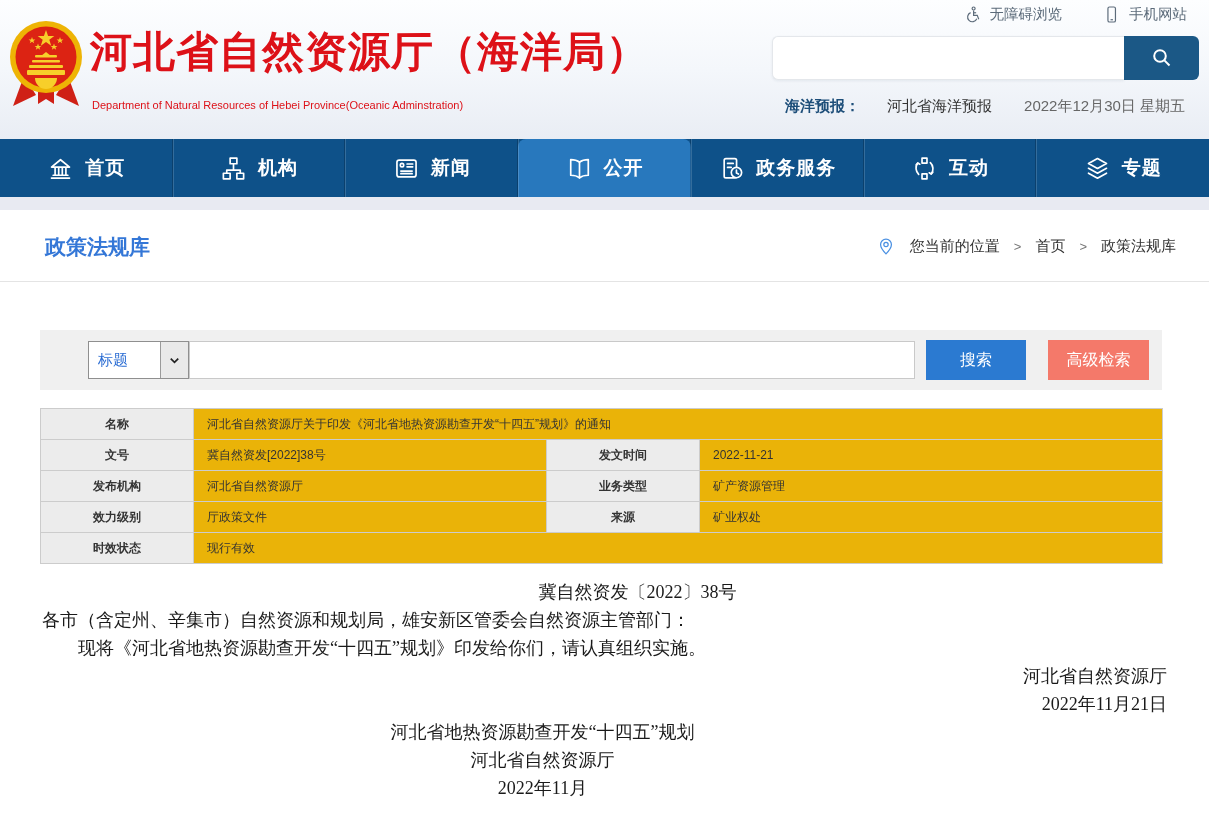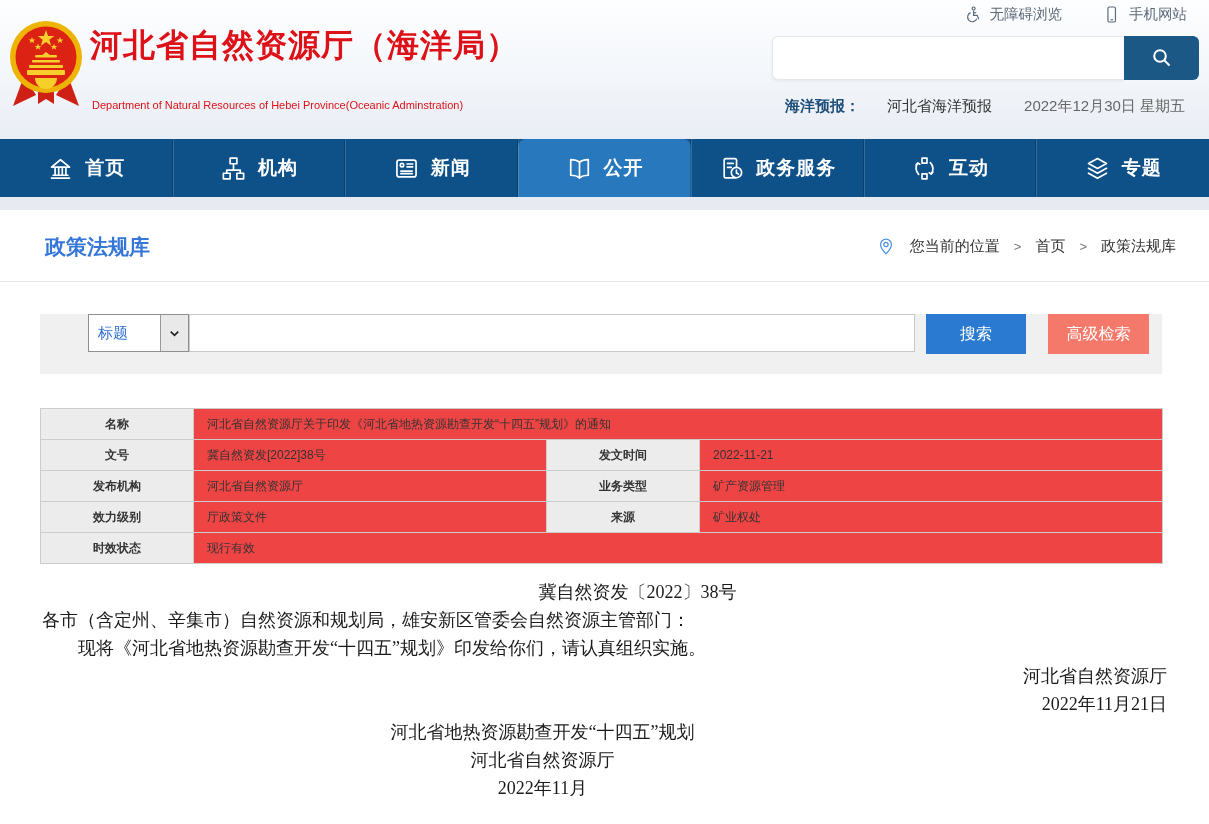--- a/index.html
+++ b/index.html
@@ -3,21 +3,21 @@
 <meta charset="utf-8">
 <style>
   html,body{margin:0;padding:0;background:#fff;}
   body{font-family:"Liberation Sans","DejaVu Sans",sans-serif;width:1209px;height:824px;overflow:hidden;}
   .page{position:relative;width:1209px;height:824px;background:#fff;}
 
   
   .header{position:absolute;left:0;top:0;width:1209px;height:139px;
     background:linear-gradient(180deg,#fdfeff 0%,#f4f7fb 50%,#e9edf4 100%);}
   .emblem{position:absolute;left:8px;top:16px;width:76px;height:94px;}
-  .site-title{position:absolute;left:90px;top:24px;font-size:32px;font-weight:bold;
+  .site-title{position:absolute;left:90px;top:24px;font-size:42px;font-weight:bold;
     color:var(--brand_red,#dd1118);letter-spacing:1px;white-space:nowrap;}
   .site-subtitle{position:absolute;left:92px;top:79px;font-size:11px;
     color:var(--brand_red,#dd1118);white-space:nowrap;margin-top:20px;}
   .top-links{position:absolute;top:5px;right:22px;display:flex;align-items:center;gap:8px;
     color:#5c6b7a;font-size:14.5px;}
   .top-link{display:flex;align-items:center;gap:8px;cursor:pointer;}
   .top-link + .top-link{margin-left:32px;}
   .top-link svg{width:19px;height:19px;stroke:#5c6b7a;fill:none;stroke-width:1.5;}
   .header-search{position:absolute;left:772px;top:36px;width:427px;height:44px;display:flex;}
   .header-search input{flex:1;border:1px solid #e4e7eb;border-right:none;border-radius:6px 0 0 6px;
@@ -52,39 +52,39 @@
     color:var(--section_title_blue,#3477d7);}
   .crumb{position:absolute;right:33px;top:26px;display:flex;align-items:center;gap:14px;
     font-size:15px;color:#333;}
   .crumb .sep{color:#777;font-size:13px;}
   .crumb .crumb-link{cursor:pointer;}
   .crumb svg{width:20px;height:20px;stroke:var(--pin_blue,#4a90e2);stroke-width:1.5;fill:none;}
 
   
   .content{position:absolute;left:0;top:282px;width:1209px;height:542px;background:#fff;}
 
-  .search-panel{position:absolute;left:40px;top:32px;width:1122px;height:60px;background:#f0f0f0;
-    display:flex;align-items:flex-start;box-sizing:border-box;}
+  .search-panel{position:absolute;left:40px;top:48px;width:1122px;height:60px;background:#f0f0f0;
+    display:flex;align-items:center;box-sizing:border-box;}
   .field-select{margin-left:48px;width:101px;height:38px;background:#fff;border:1px solid #8f8f8f;
     box-sizing:border-box;display:flex;align-items:stretch;cursor:pointer;}
   .field-select .val{flex:1;display:flex;align-items:center;padding-left:9px;
     color:#2a6cd3;font-size:15px;}
   .field-select .arrow{width:27px;background:#e9e9e9;border-left:1px solid #9a9a9a;
     display:flex;align-items:center;justify-content:center;}
   .field-select .arrow svg{width:15px;height:15px;stroke:#222;stroke-width:1.8;fill:none;}
   .search-input{width:726px;height:38px;border:1px solid #c9c9c9;background:#fff;outline:none;
     box-sizing:border-box;padding:0 10px;font-size:15px;}
   .btn{height:40px;border:none;color:#fff;font-size:16px;cursor:pointer;
     font-family:"Liberation Sans",sans-serif;}
   .btn-search{width:100px;margin-left:11px;background:var(--button_blue,#2b7ad1);}
   .btn-adv{width:101px;margin-left:22px;background:var(--button_salmon,#f4796a);}
 
   .doc-table{position:absolute;left:40px;top:126px;width:1122px;border-collapse:collapse;
     table-layout:fixed;font-size:12px;color:#333;}
-  .doc-table td{border:1px solid #cccccc;height:30px;padding:0 13px;background:#ef4444;
+  .doc-table td{border:1px solid #cccccc;height:30px;padding:0 13px;background:#eab308;
     overflow:hidden;white-space:nowrap;}
   .doc-table td.th{background:#ececec;font-weight:bold;text-align:center;padding:0;}
 
   .document{position:absolute;left:42px;right:42px;top:296px;
     font-family:"Liberation Serif","DejaVu Serif",serif;font-size:18px;color:#1a1a1a;}
   .document p{margin:0;line-height:28px;}
   .doc-number{text-align:center;padding-left:66px;}
   .doc-body{text-indent:2em;}
   .doc-right{text-align:right;}
   .doc-center{text-align:center;padding-right:124px;}

